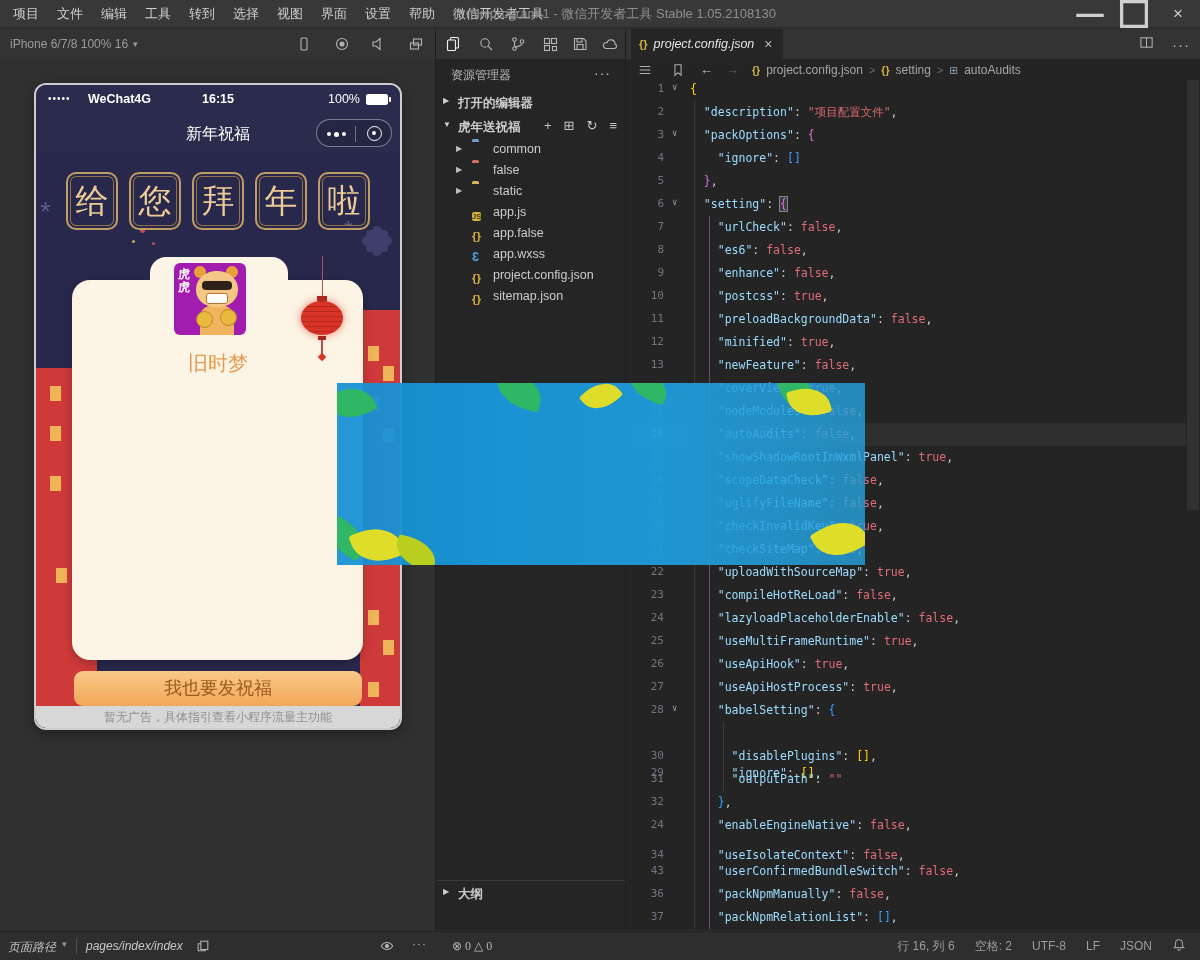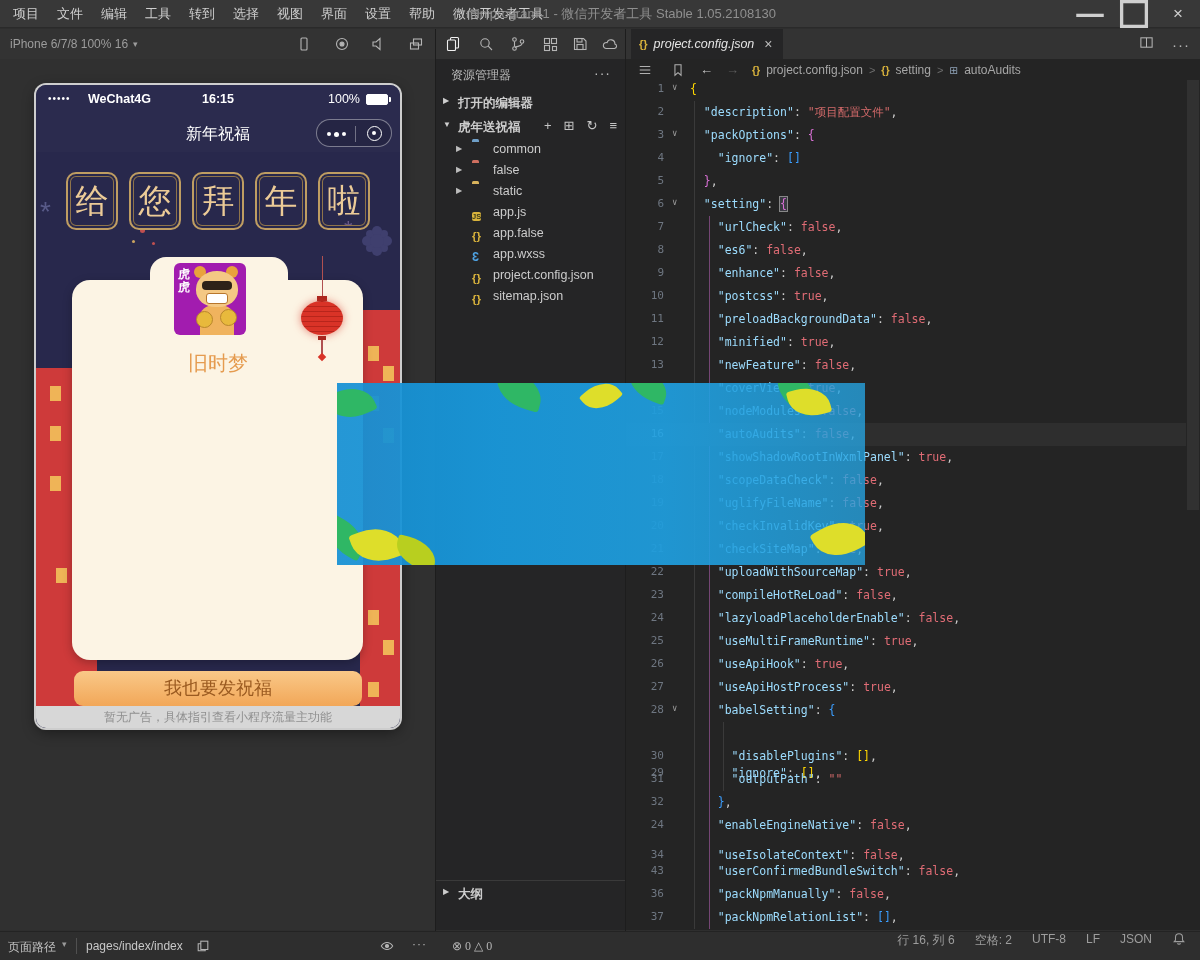--- a/index.html
+++ b/index.html
@@ -142,32 +142,32 @@
   .tok-w { color:#d4d4d4; } .tok-k { color:#9cdcfe; } .tok-c { color:#cccccc; }
   .tok-s { color:#d16969; } .tok-b { color:#e06c75; }
   .tok-g { color:#ffd700; } .tok-m { color:#da70d6; } .tok-u { color:#3b9eff; }
   .tok-mb { color:#da70d6; outline:1px solid #888; background:#3a3a42; }
   .guide { position:absolute; width:1px; background:#3a3a3a; }
   .guide.active { background:rgba(218,112,214,.45); }
   .scrollbar { position:absolute; right:1px; top:21px; width:12px; height:430px; background:#3d3d3d; border-radius:0; opacity:.55; }
 
   
   .bottombar { position:absolute; left:0; top:931px; width:1200px; height:29px; background:#2e2e2e; border-top:1px solid #232323; font-size:12px; color:#c0c0c0; }
-  .bb-left { position:absolute; left:0; top:0; width:435px; height:100%; }
+  .bb-left { position:absolute; left:0; top:0; width:435px; height:100%;font-style:italic; }
   .bb-left .pp-label { position:absolute; left:8px; top:7px; }
   .bb-left .pp-caret { position:absolute; left:62px; top:7px; font-size:9px; color:#9a9a9a; }
   .bb-left .pp-div { position:absolute; left:76px; top:6px; width:1px; height:16px; background:#505050; }
   .bb-left .pp-path { position:absolute; left:86px; top:7px; color:#c8c8c8; }
   .bb-left .pp-copy { position:absolute; left:196px; top:7px; }
   .bb-left .pp-eye { position:absolute; left:380px; top:7px; }
   .bb-left .pp-more { position:absolute; left:412px; top:5px; color:#b5b5b5; letter-spacing:1px; }
   .bb-left svg { width:14px; height:14px; stroke:#b5b5b5; fill:none; stroke-width:1.2; }
   .bb-mid { position:absolute; left:436px; top:0; width:189px; height:100%; }
   .bb-mid .problems { position:absolute; left:16px; top:7px; color:#b5b5b5;font-family:Liberation Serif, serif; }
-  .bb-right { position:absolute; left:626px; top:0; width:574px; height:100%; display:flex; justify-content:flex-end; gap:20px; padding-right:14px; color:#9d9d9d; }
+  .bb-right { position:absolute; left:626px; top:0; width:574px; height:100%; display:flex; justify-content:flex-end; align-items:center; gap:20px; padding-right:14px; color:#9d9d9d; }
   .bb-right svg { width:14px; height:14px; stroke:#9d9d9d; fill:none; stroke-width:1.2; }
 
   
   .float-img { position:absolute; left:337px; top:383px; width:528px; height:182px; z-index:100; background:linear-gradient(90deg, rgba(21,144,212,.93) 0%, rgba(25,151,217,.96) 30%, rgba(31,158,222,.93) 62%, rgba(38,165,227,.78) 100%); overflow:hidden; }
   .leaf { position:absolute; border-radius:8% 75% 8% 75%; }
   .leaf.g { background:#2fb765; } .leaf.y { background:#dede2a; } .leaf.yg { background:#b8cf1f; }
 </style>
 </head>
 <body>
 

